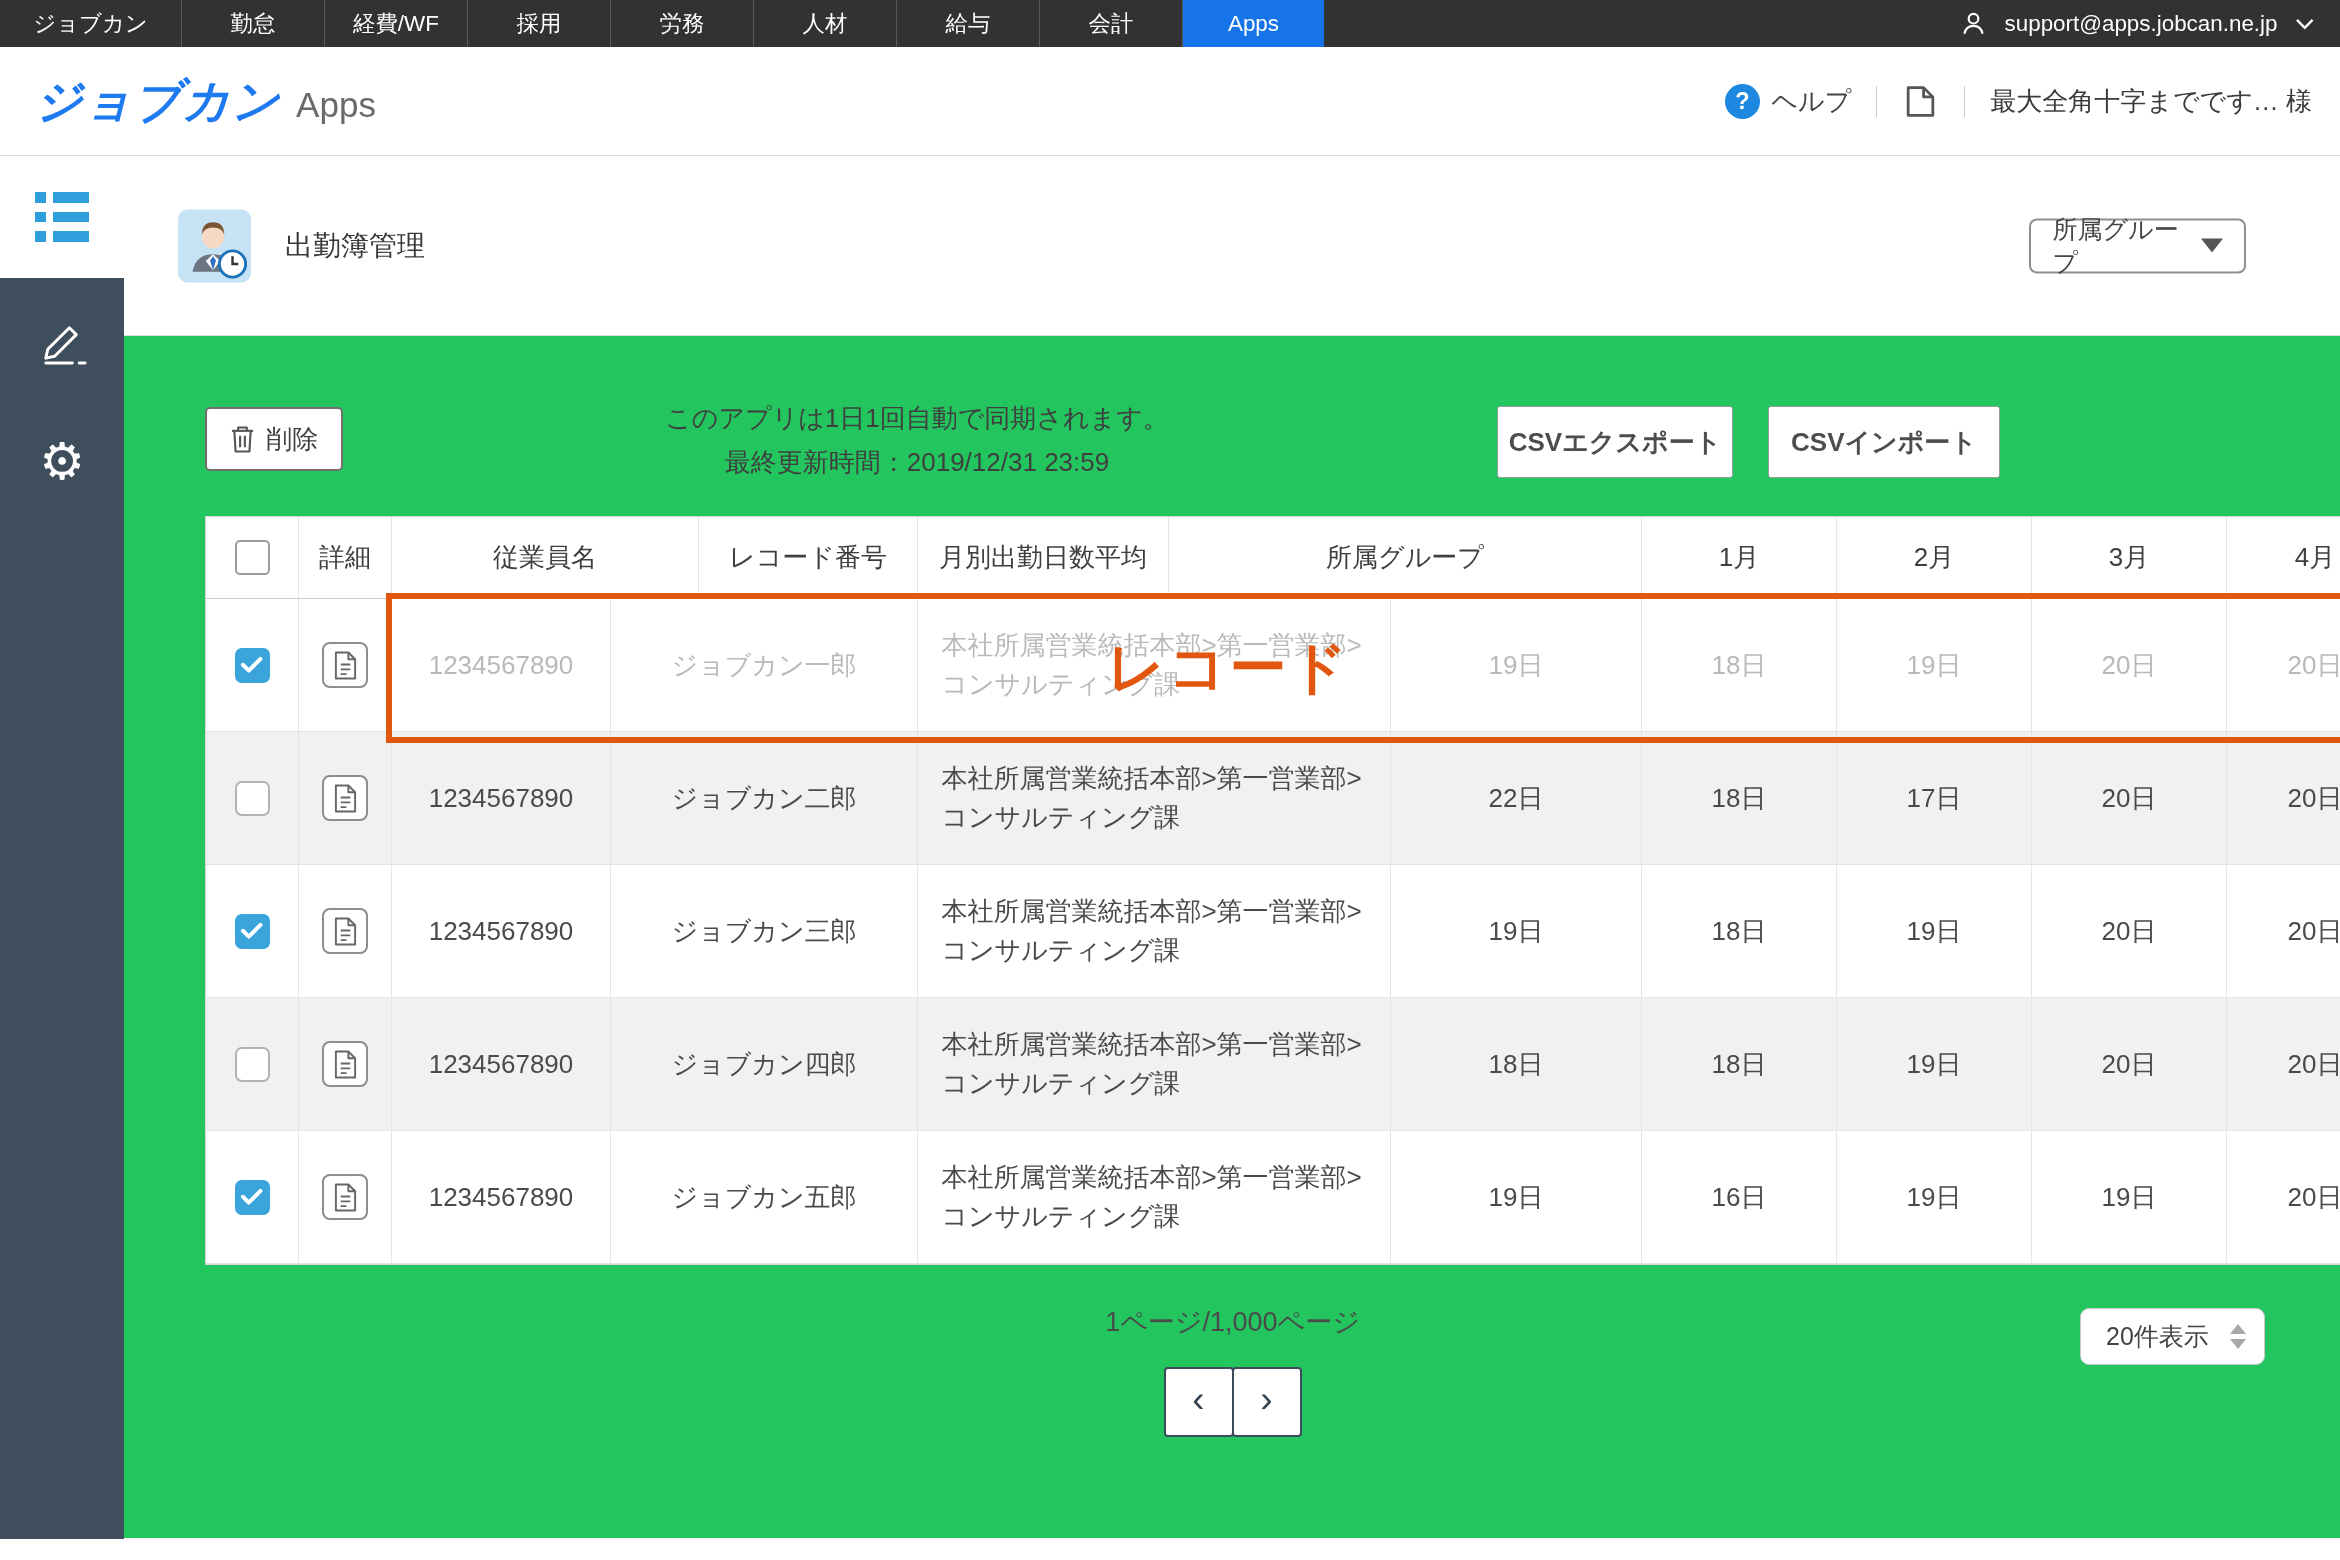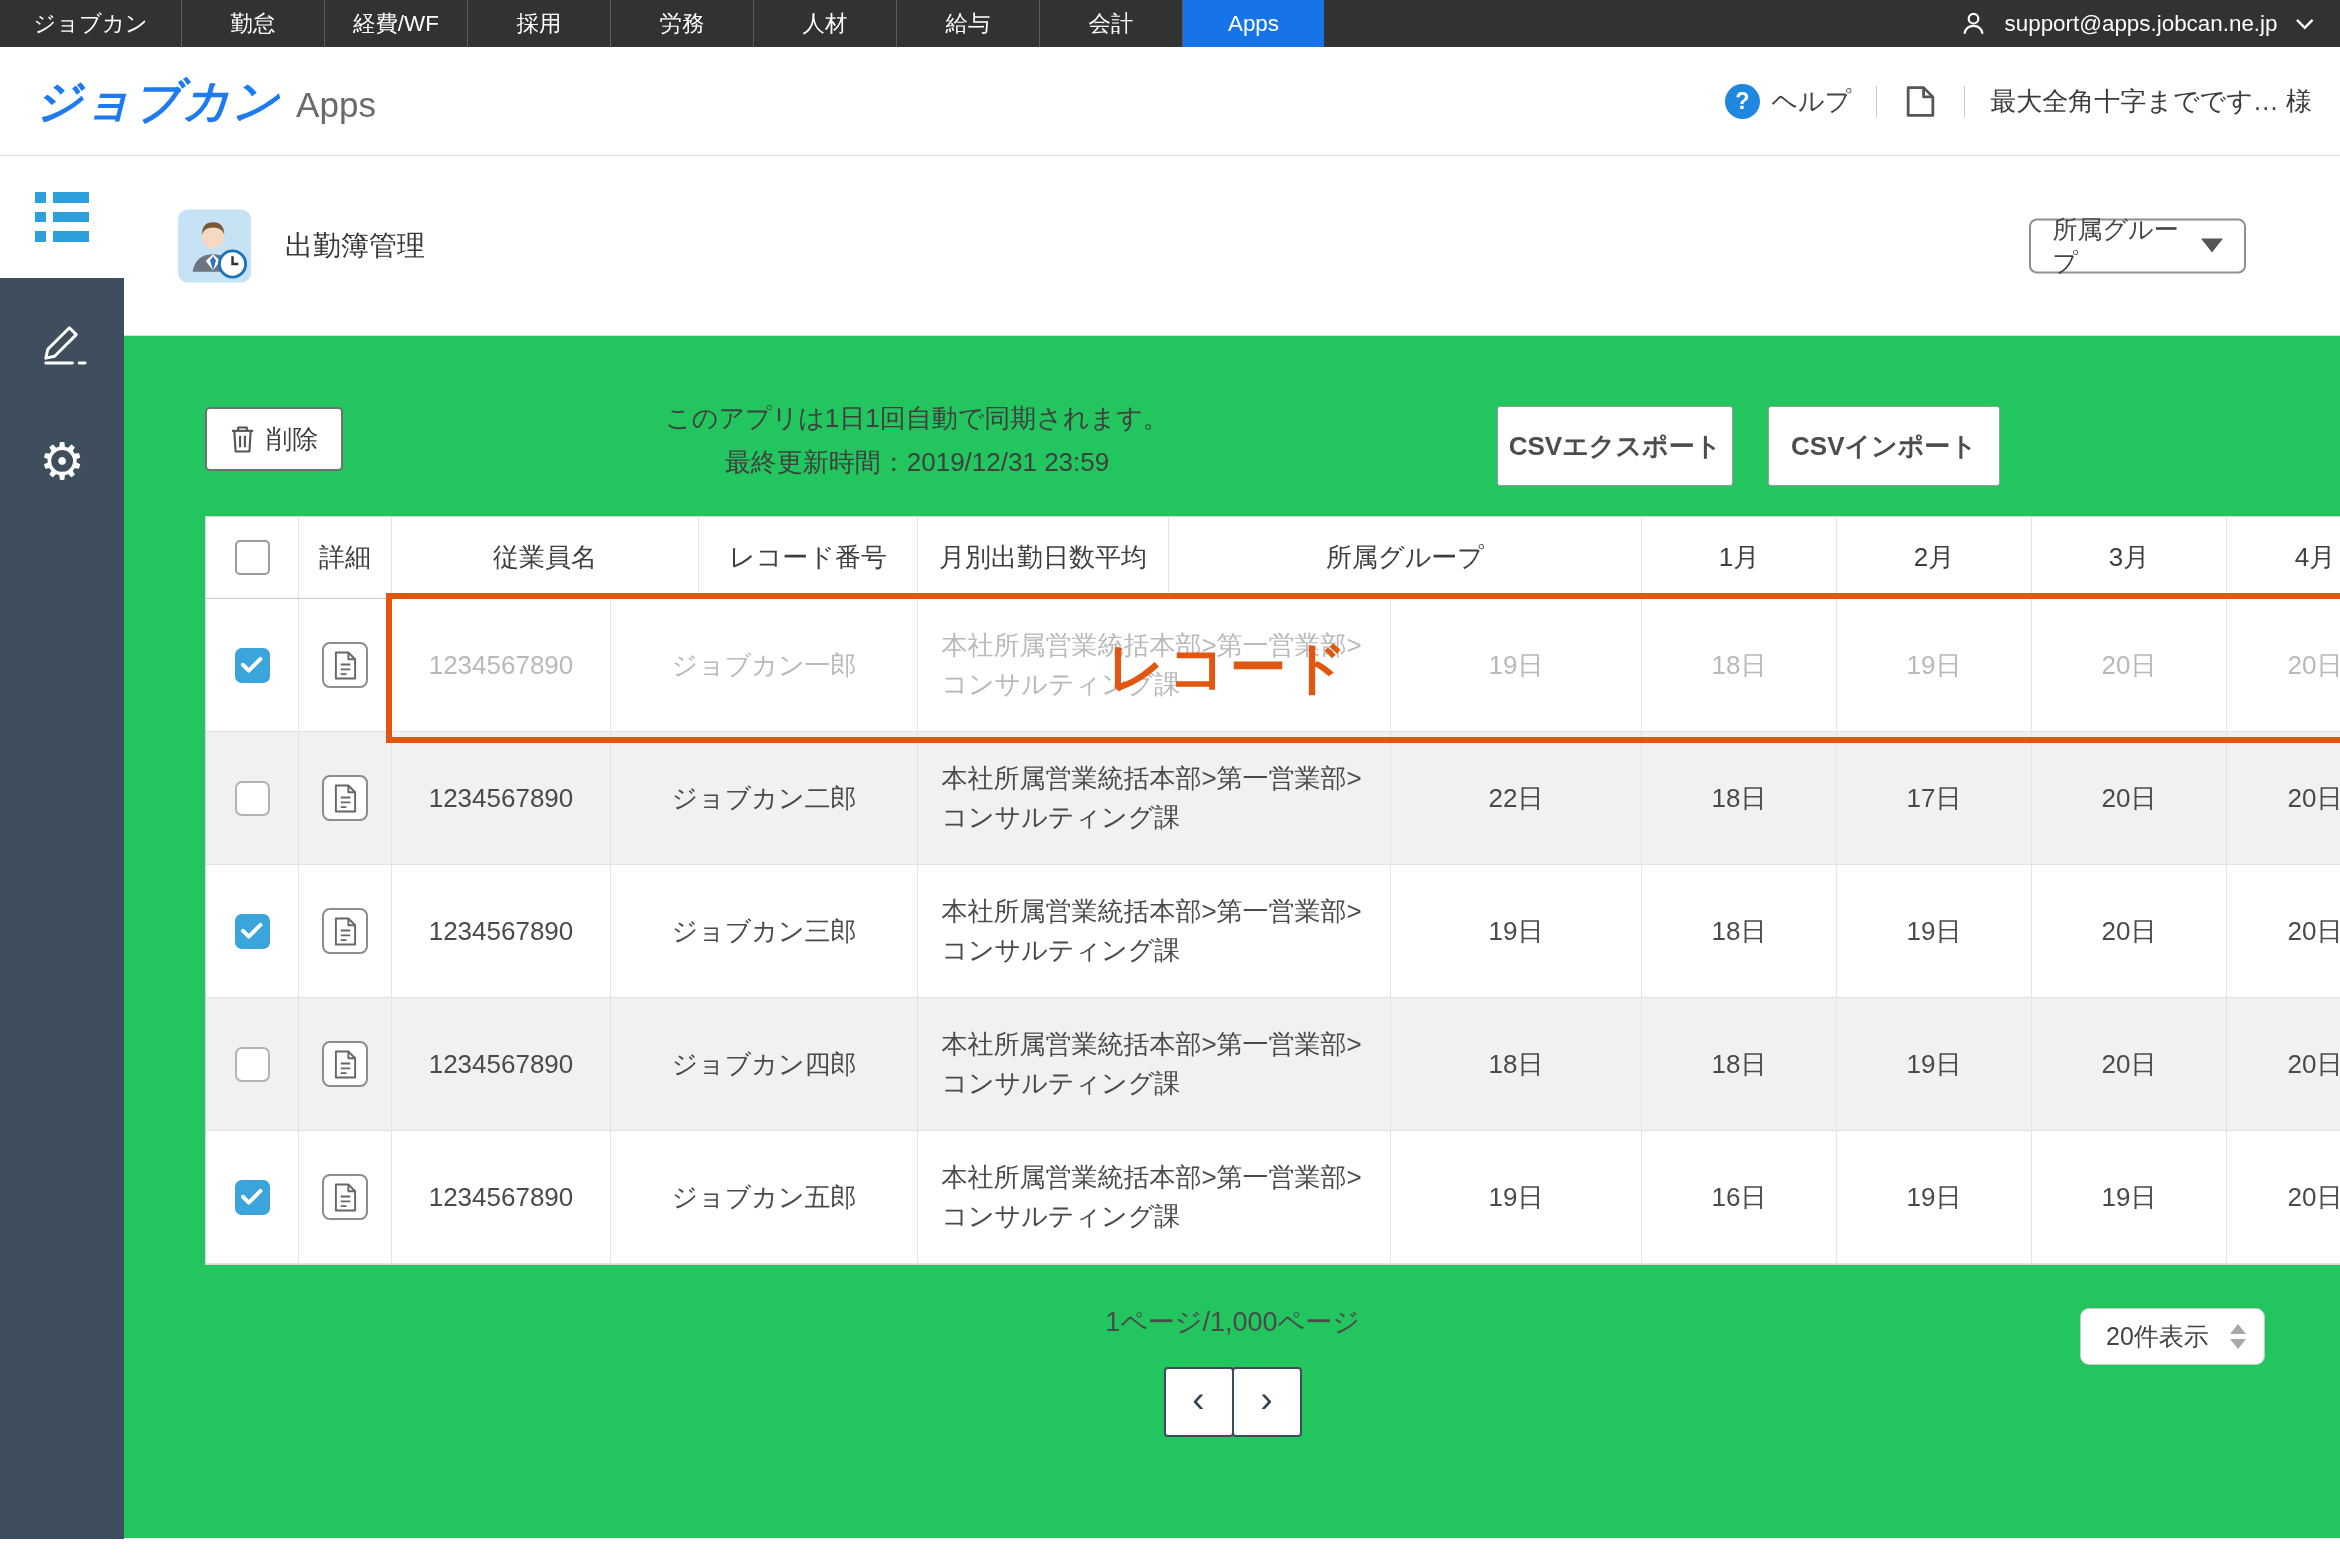--- a/index.html
+++ b/index.html
@@ -48,21 +48,21 @@
   .desc-caret { margin-left:auto; width:0; height:0; border-left:11.7px solid transparent; border-right:11.7px solid transparent; border-top:14.6px solid #555; }
 
   
   .content { position:absolute; left:124px; top:336px; width:2217px; height:1202px; background:#22c55e; z-index:4; }
 
   .delete-btn { position:absolute; left:81px; top:71px; width:138px; height:64px; background:#fff; border:2px solid #707070; border-radius:4.9px; display:flex; align-items:center; justify-content:center; gap:11.7px; cursor:pointer; }
   .delete-label { font-size:26px; color:#3f3f3f; }
 
   .sync-note { position:absolute; left:403px; top:60px; width:780px; text-align:center; font-size:26px; color:#3f3f3f; line-height:44px; }
 
-  .action-btn { position:absolute; top:70px; height:80px; background:#fff; border:1px solid #9a9a9a; border-radius:2.9px; font-size:26px; font-weight:bold; color:#4d4d4d; display:flex; align-items:center; justify-content:center; cursor:pointer; }
+  .action-btn { position:absolute; top:70px; height:72px; background:#fff; border:1px solid #9a9a9a; border-radius:2.9px; font-size:26px; font-weight:bold; color:#4d4d4d; display:flex; align-items:center; justify-content:center; cursor:pointer; }
   .csv-export { right:608px; width:236px; }
   .csv-import { right:341px; width:232px; }
   .update-btn { right:76px; width:236px; }
 
   
   .table { position:absolute; left:81px; top:180px; width:2196px; background:#fff; border:1px solid #d8d8d8; border-right:none; }
   .trow { display:flex; height:133px; border-bottom:1px solid #e2e2e2; background:#fff; }
   .trow.head { height:82px; border-bottom:1px solid #c9c9c9; }
   .trow.alt { background:#f1f1f1; }
   .trow:last-child { border-bottom:none; }

